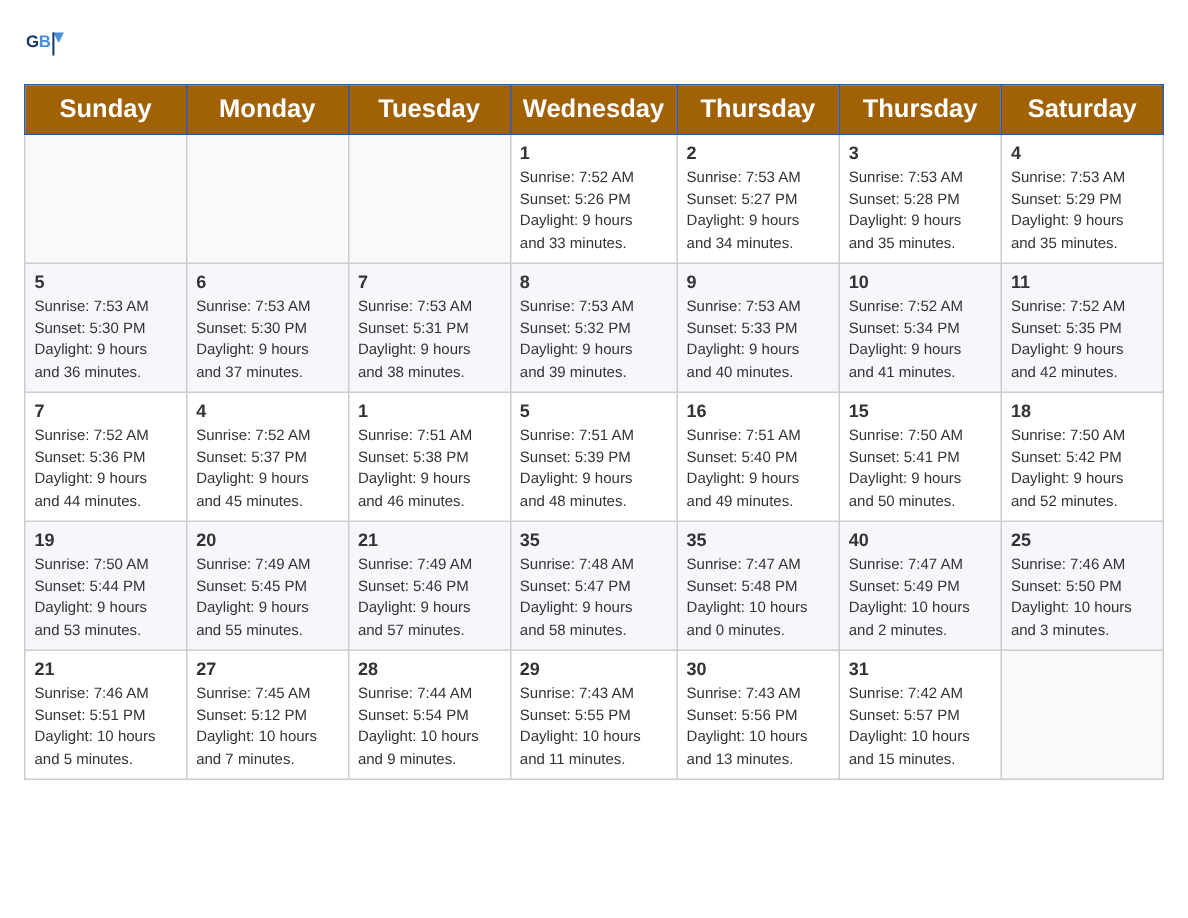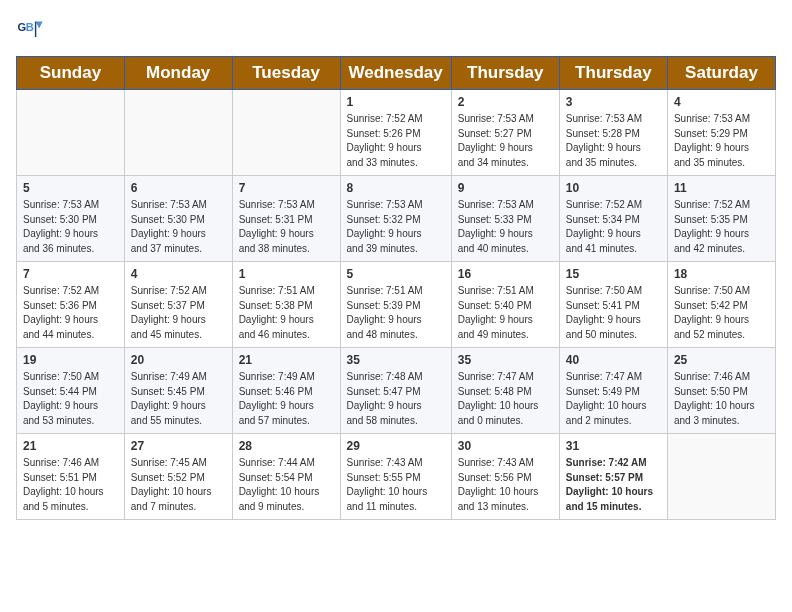--- a/index.html
+++ b/index.html
@@ -317,21 +317,21 @@
         <td>
           <span class="day-num">21</span>
           <div class="day-info" style="white-space: pre-line;">Sunrise: 7:46 AM
 Sunset: 5:51 PM
 Daylight: 10 hours
 and 5 minutes.</div>
         </td>
         <td>
           <span class="day-num">27</span>
           <div class="day-info" style="white-space: pre-line;">Sunrise: 7:45 AM
-Sunset: 5:52 PM
+Sunset: 5:12 PM
 Daylight: 10 hours
 and 7 minutes.</div>
         </td>
         <td>
           <span class="day-num">28</span>
           <div class="day-info" style="white-space: pre-line;">Sunrise: 7:44 AM
 Sunset: 5:54 PM
 Daylight: 10 hours
 and 9 minutes.</div>
         </td>
@@ -344,21 +344,21 @@
         </td>
         <td>
           <span class="day-num">30</span>
           <div class="day-info" style="white-space: pre-line;">Sunrise: 7:43 AM
 Sunset: 5:56 PM
 Daylight: 10 hours
 and 13 minutes.</div>
         </td>
         <td>
           <span class="day-num">31</span>
-          <div class="day-info" style="white-space: pre-line; font-weight: bold;">Sunrise: 7:42 AM
+          <div class="day-info" style="white-space: pre-line;">Sunrise: 7:42 AM
 Sunset: 5:57 PM
 Daylight: 10 hours
 and 15 minutes.</div>
         </td>
         <td class="empty-cell"></td>
       </tr>
     </tbody>
 </table>
 
 </body></html>

